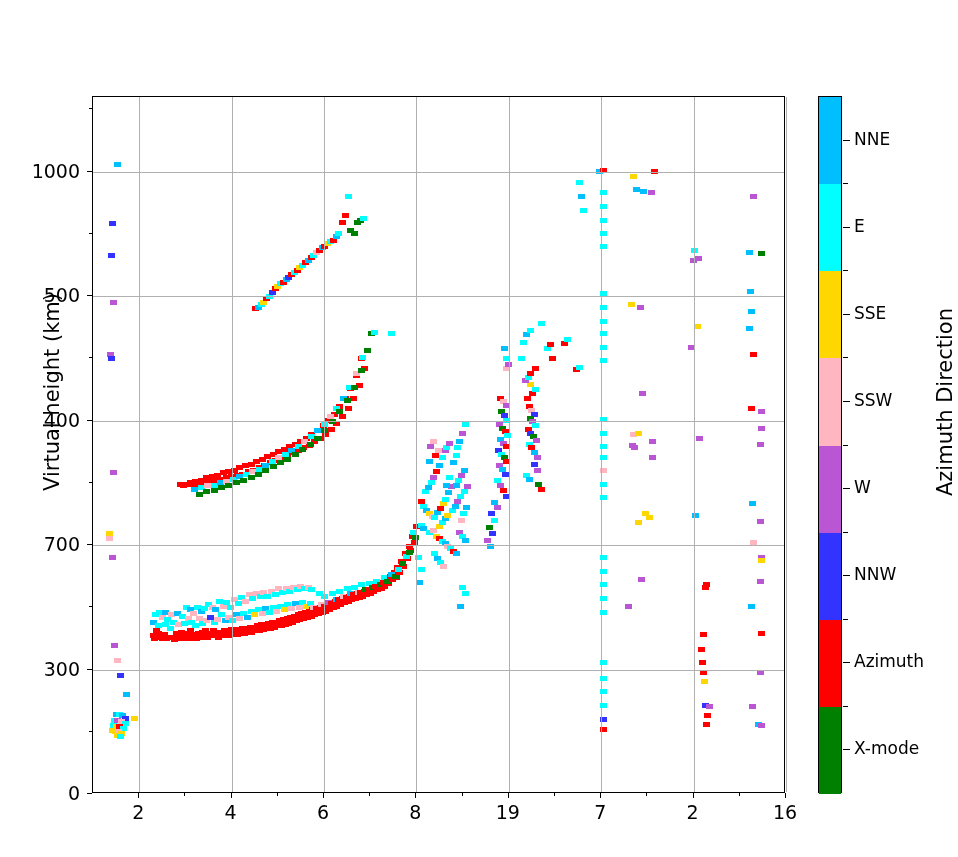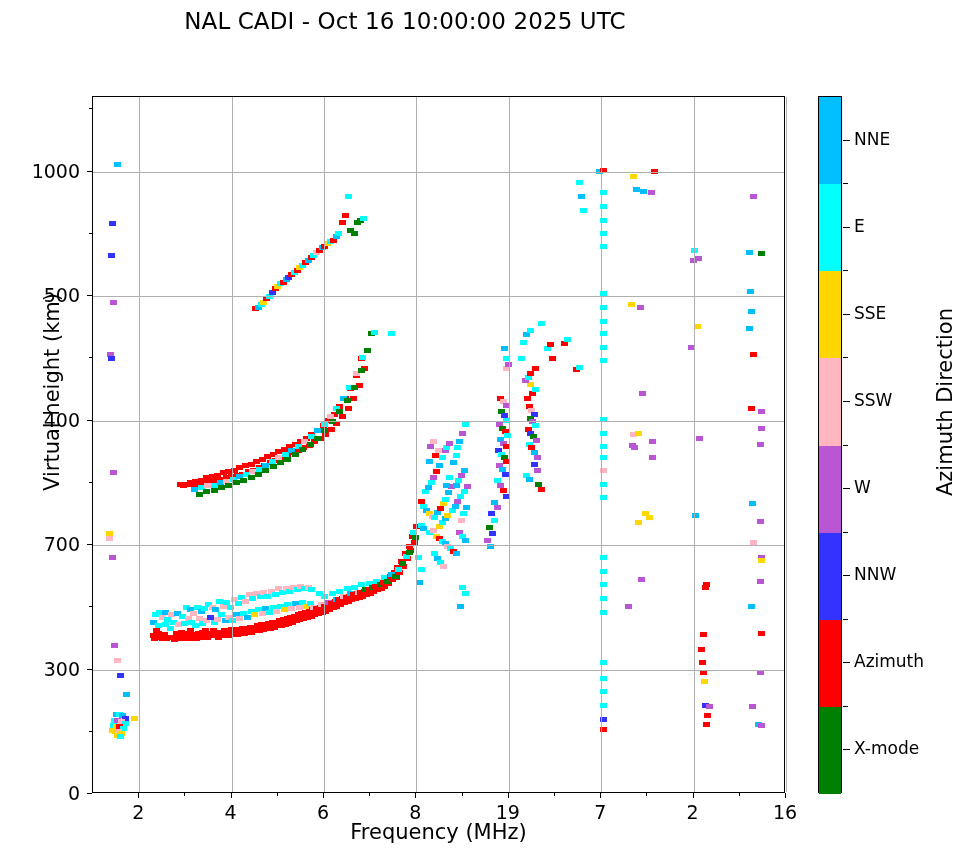--- a/index.html
+++ b/index.html
@@ -56,21 +56,20 @@
     position:absolute;left:795px;top:390px;width:300px;text-align:center;
     font-size:21px;color:#000;
     transform:rotate(-90deg);transform-origin:center center;
   }
 </style>
 </head>
 <body>
 
 <div id="root">
 
-  <div id="title">NAL CADI - Oct 16 10:00:00 2025 UTC</div>
 
   <div id="plot">
     <div id="canvas-layer">
         <div class="pt" style="left: 20.524px; top: 64.7107px; width: 7px; height: 5px; background: rgb(0, 191, 255);"></div>
         <div class="pt" style="left: 15.904px; top: 124.454px; width: 7px; height: 5px; background: rgb(51, 51, 255);"></div>
         <div class="pt" style="left: 14.98px; top: 155.57px; width: 7px; height: 5px; background: rgb(51, 51, 255);"></div>
         <div class="pt" style="left: 17.29px; top: 202.866px; width: 7px; height: 5px; background: rgb(186, 85, 211);"></div>
         <div class="pt" style="left: 14.056px; top: 255.141px; width: 7px; height: 5px; background: rgb(186, 85, 211);"></div>
         <div class="pt" style="left: 14.98px; top: 258.875px; width: 7px; height: 5px; background: rgb(51, 51, 255);"></div>
         <div class="pt" style="left: 16.828px; top: 373.382px; width: 7px; height: 5px; background: rgb(186, 85, 211);"></div>
@@ -815,21 +814,20 @@
       <div class="tick y" style="left: 87px; top: 170.679px;"></div>
       <div class="ylabel-t" style="left: 10px; top: 159.679px;">1000</div>
       <div class="tick y minor" style="left: 89px; top: 730.768px;"></div>
       <div class="tick y minor" style="left: 89px; top: 606.304px;"></div>
       <div class="tick y minor" style="left: 89px; top: 481.839px;"></div>
       <div class="tick y minor" style="left: 89px; top: 357.375px;"></div>
       <div class="tick y minor" style="left: 89px; top: 232.911px;"></div>
       <div class="tick y minor" style="left: 89px; top: 108.446px;"></div>
     </div>
 
-  <div id="xaxis-title">Frequency (MHz)</div>
   <div id="yaxis-title">Virtual height (km)</div>
 
   <div id="cbar">
       <div class="cseg" style="top: 0px; height: 87.125px; background: rgb(0, 191, 255);"></div>
       <div class="cseg" style="top: 87.125px; height: 87.125px; background: rgb(0, 255, 255);"></div>
       <div class="cseg" style="top: 174.25px; height: 87.125px; background: rgb(255, 215, 0);"></div>
       <div class="cseg" style="top: 261.375px; height: 87.125px; background: rgb(255, 182, 193);"></div>
       <div class="cseg" style="top: 348.5px; height: 87.125px; background: rgb(186, 85, 211);"></div>
       <div class="cseg" style="top: 435.625px; height: 87.125px; background: rgb(51, 51, 255);"></div>
       <div class="cseg" style="top: 522.75px; height: 87.125px; background: rgb(255, 0, 0);"></div>

